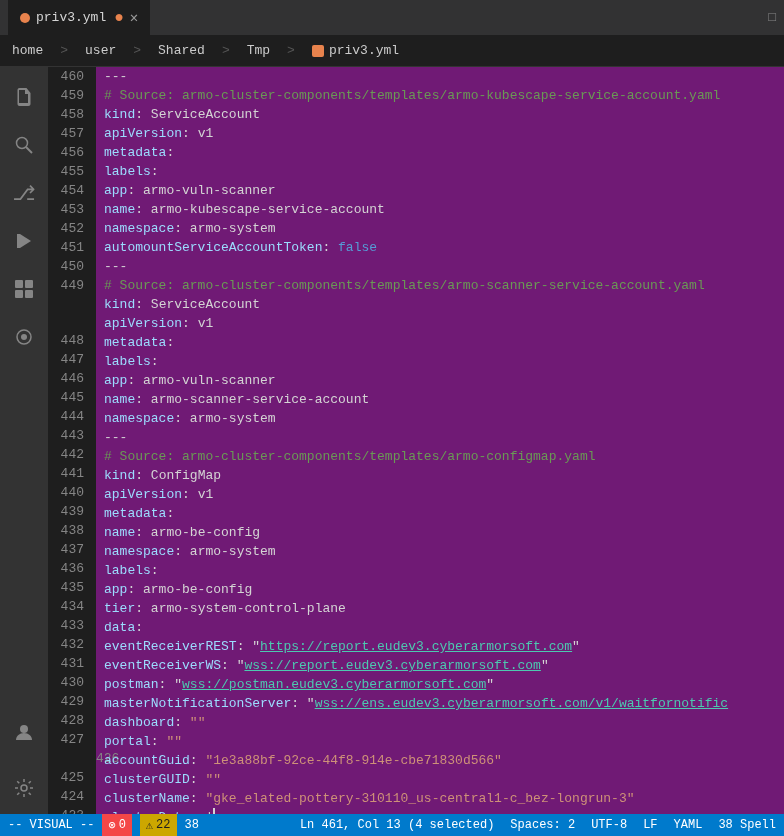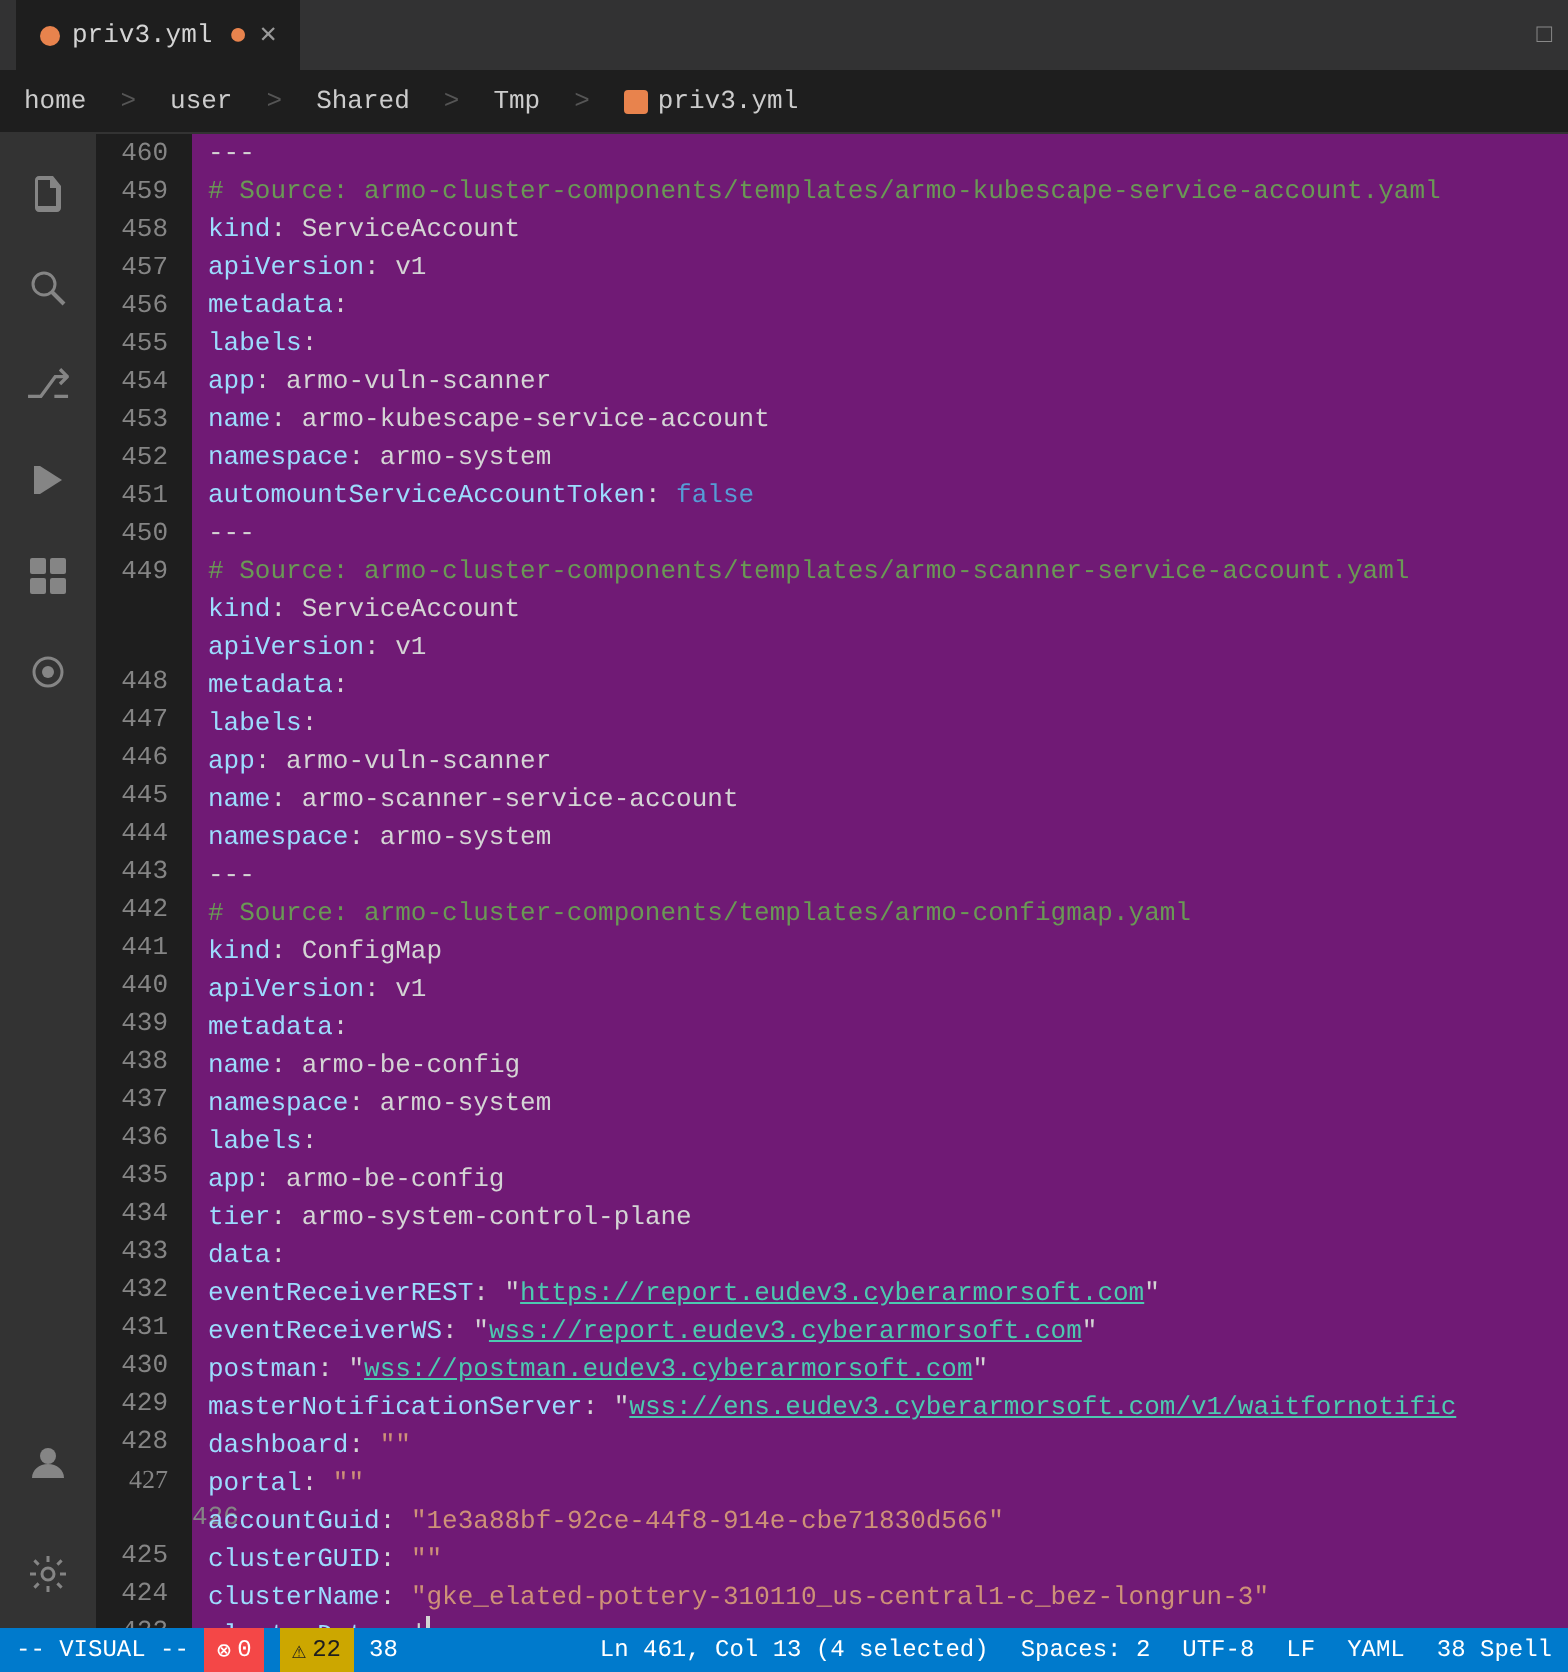--- a/index.html
+++ b/index.html
@@ -358,21 +358,21 @@
           <div style="height:19px;">437</div>
           <div style="height:19px;">436</div>
           <div style="height:19px;">435</div>
           <div style="height:19px;">434</div>
           <div style="height:19px;">433</div>
           <div style="height:19px;">432</div>
           <div style="height:19px;">431</div>
           <div style="height:19px;">430</div>
           <div style="height:19px;">429</div>
           <div style="height:19px;">428</div>
-          <div style="height:19px;font-family:Liberation Serif, serif;">427</div>
+          <div style="height:19px;">427</div>
           <div style="height:19px;padding-left:48px;">426</div>
           <div style="height:19px;">425</div>
           <div style="height:19px;">424</div>
           <div style="height:19px;">423</div>
           <div style="height:19px;">422</div>
           <div style="height:19px;">421</div>
         </div>
       <div class="code-content" id="code-lines">
           <div class="code-line"><span class="yaml-dash">---</span></div>
           <div class="code-line"><span class="comment"># Source: armo-cluster-components/templates/armo-kubescape-service-account.yaml</span></div>

